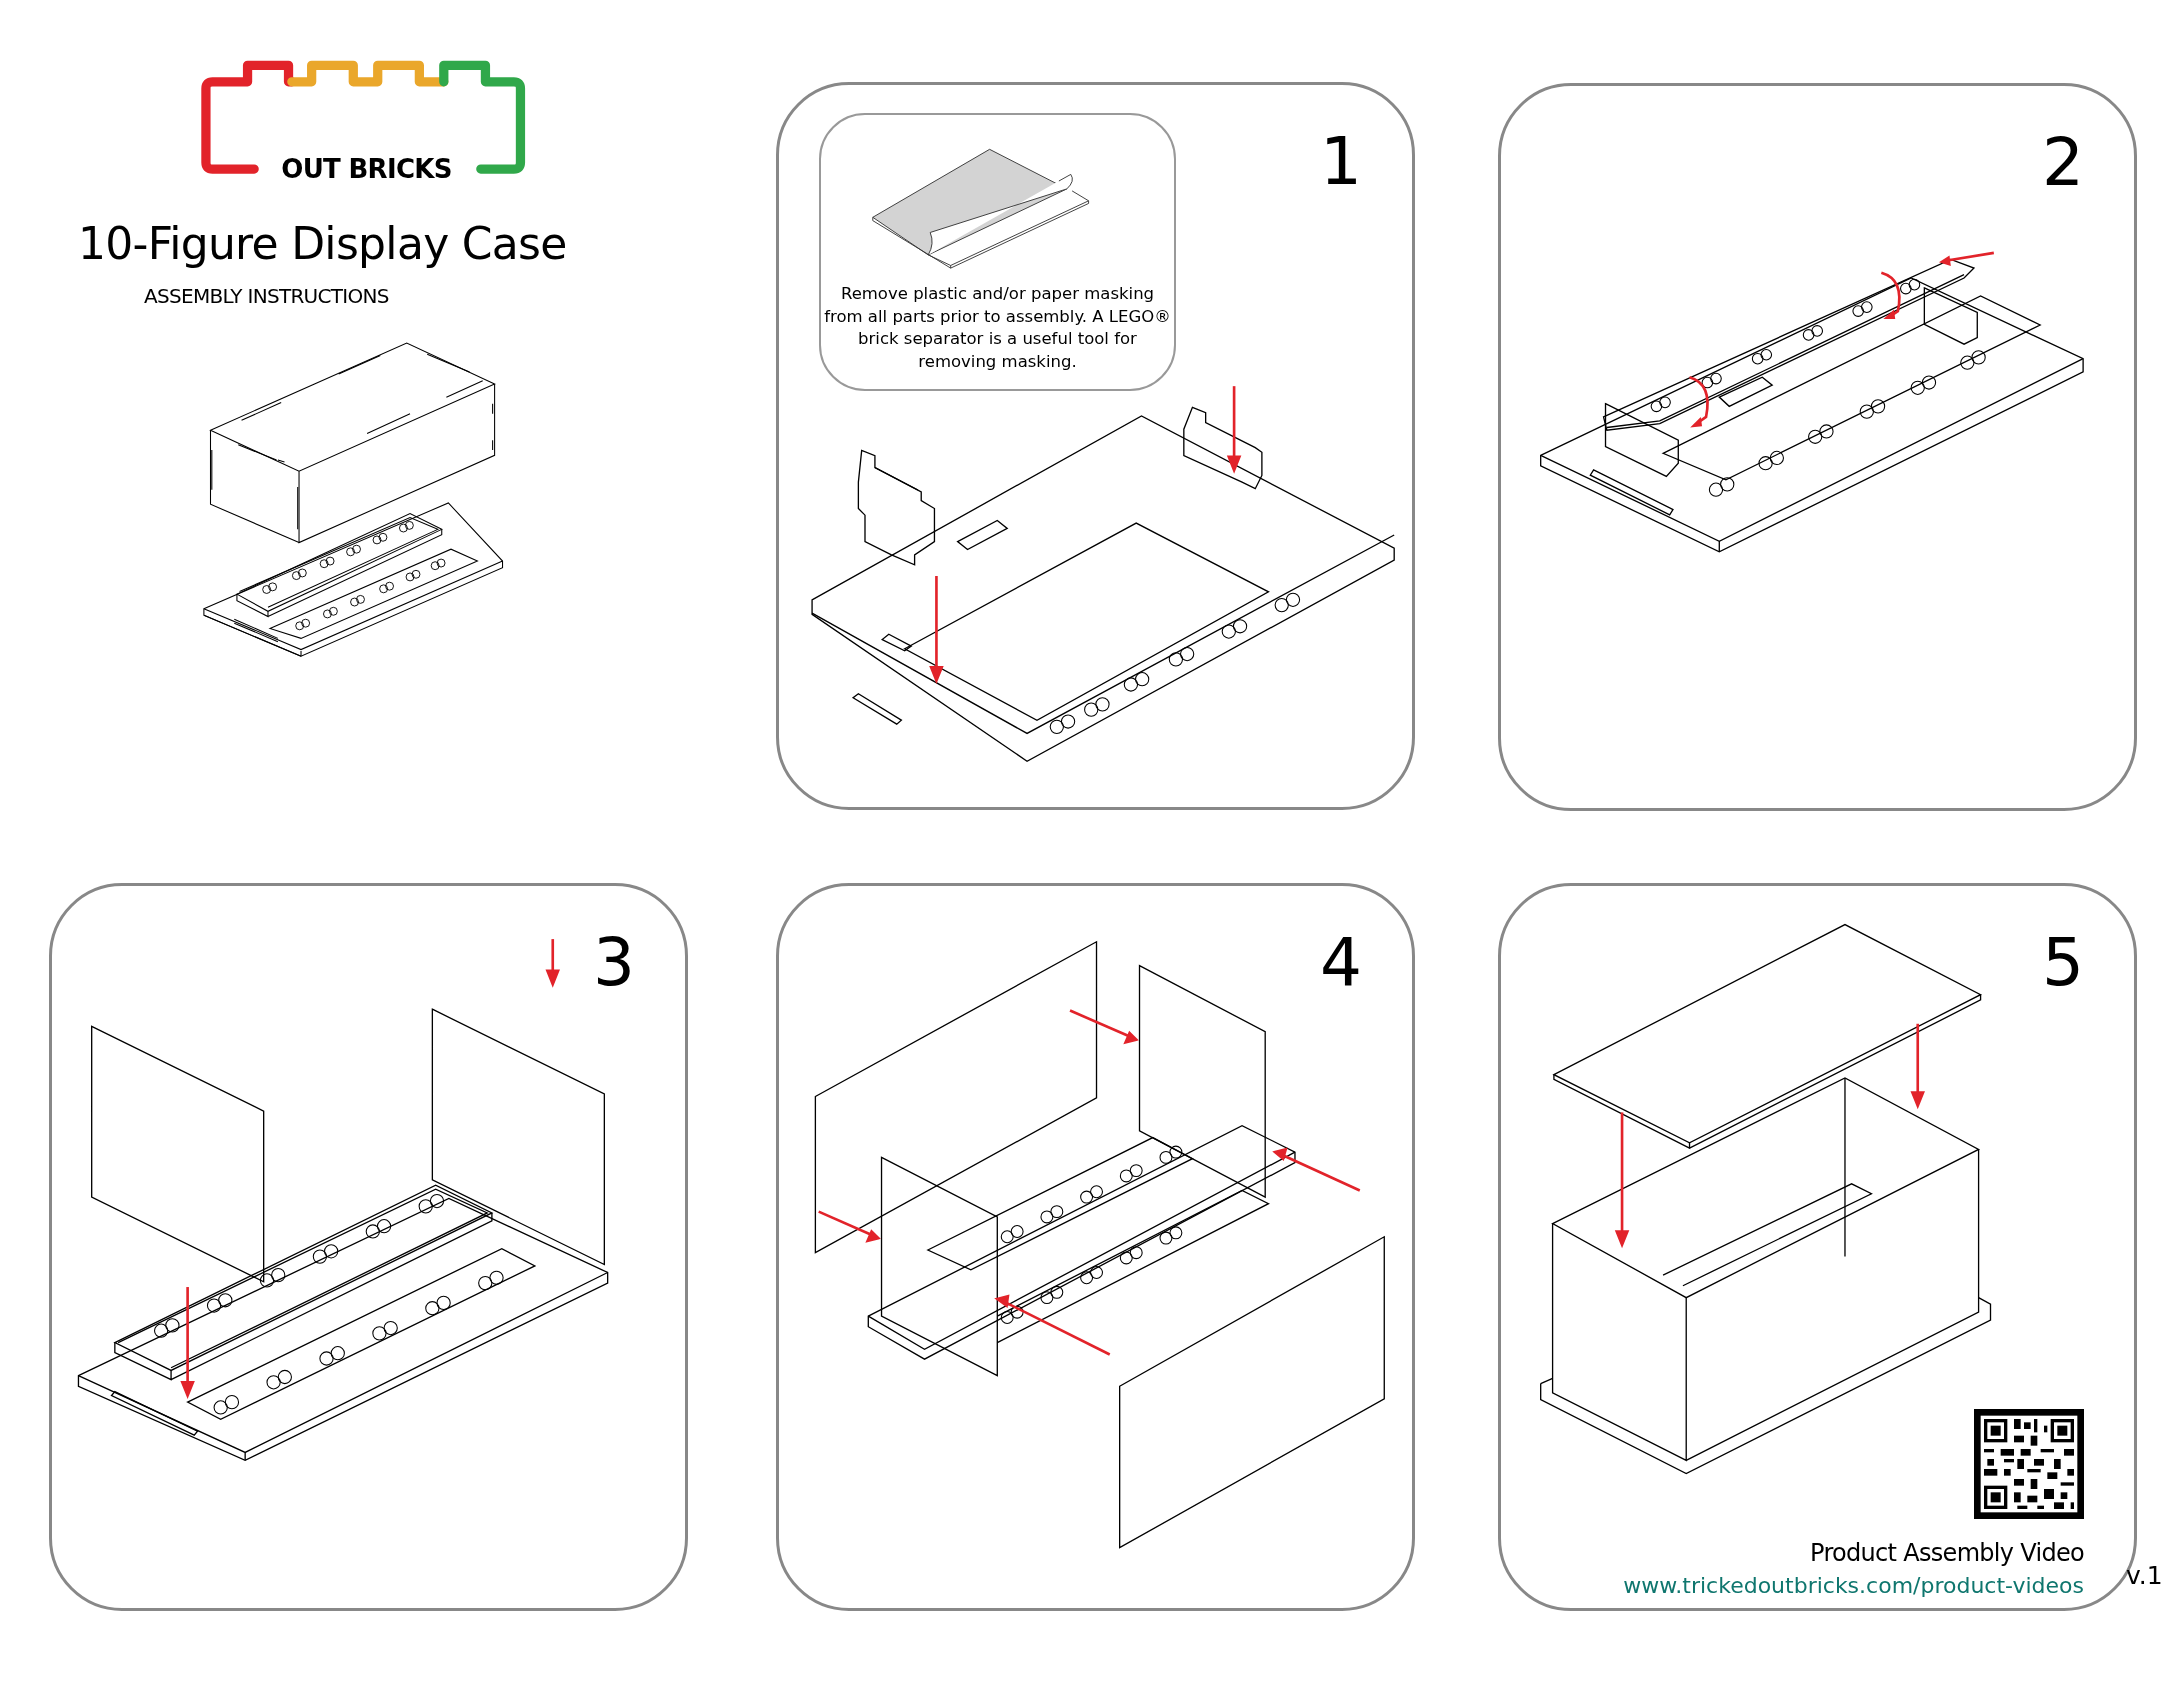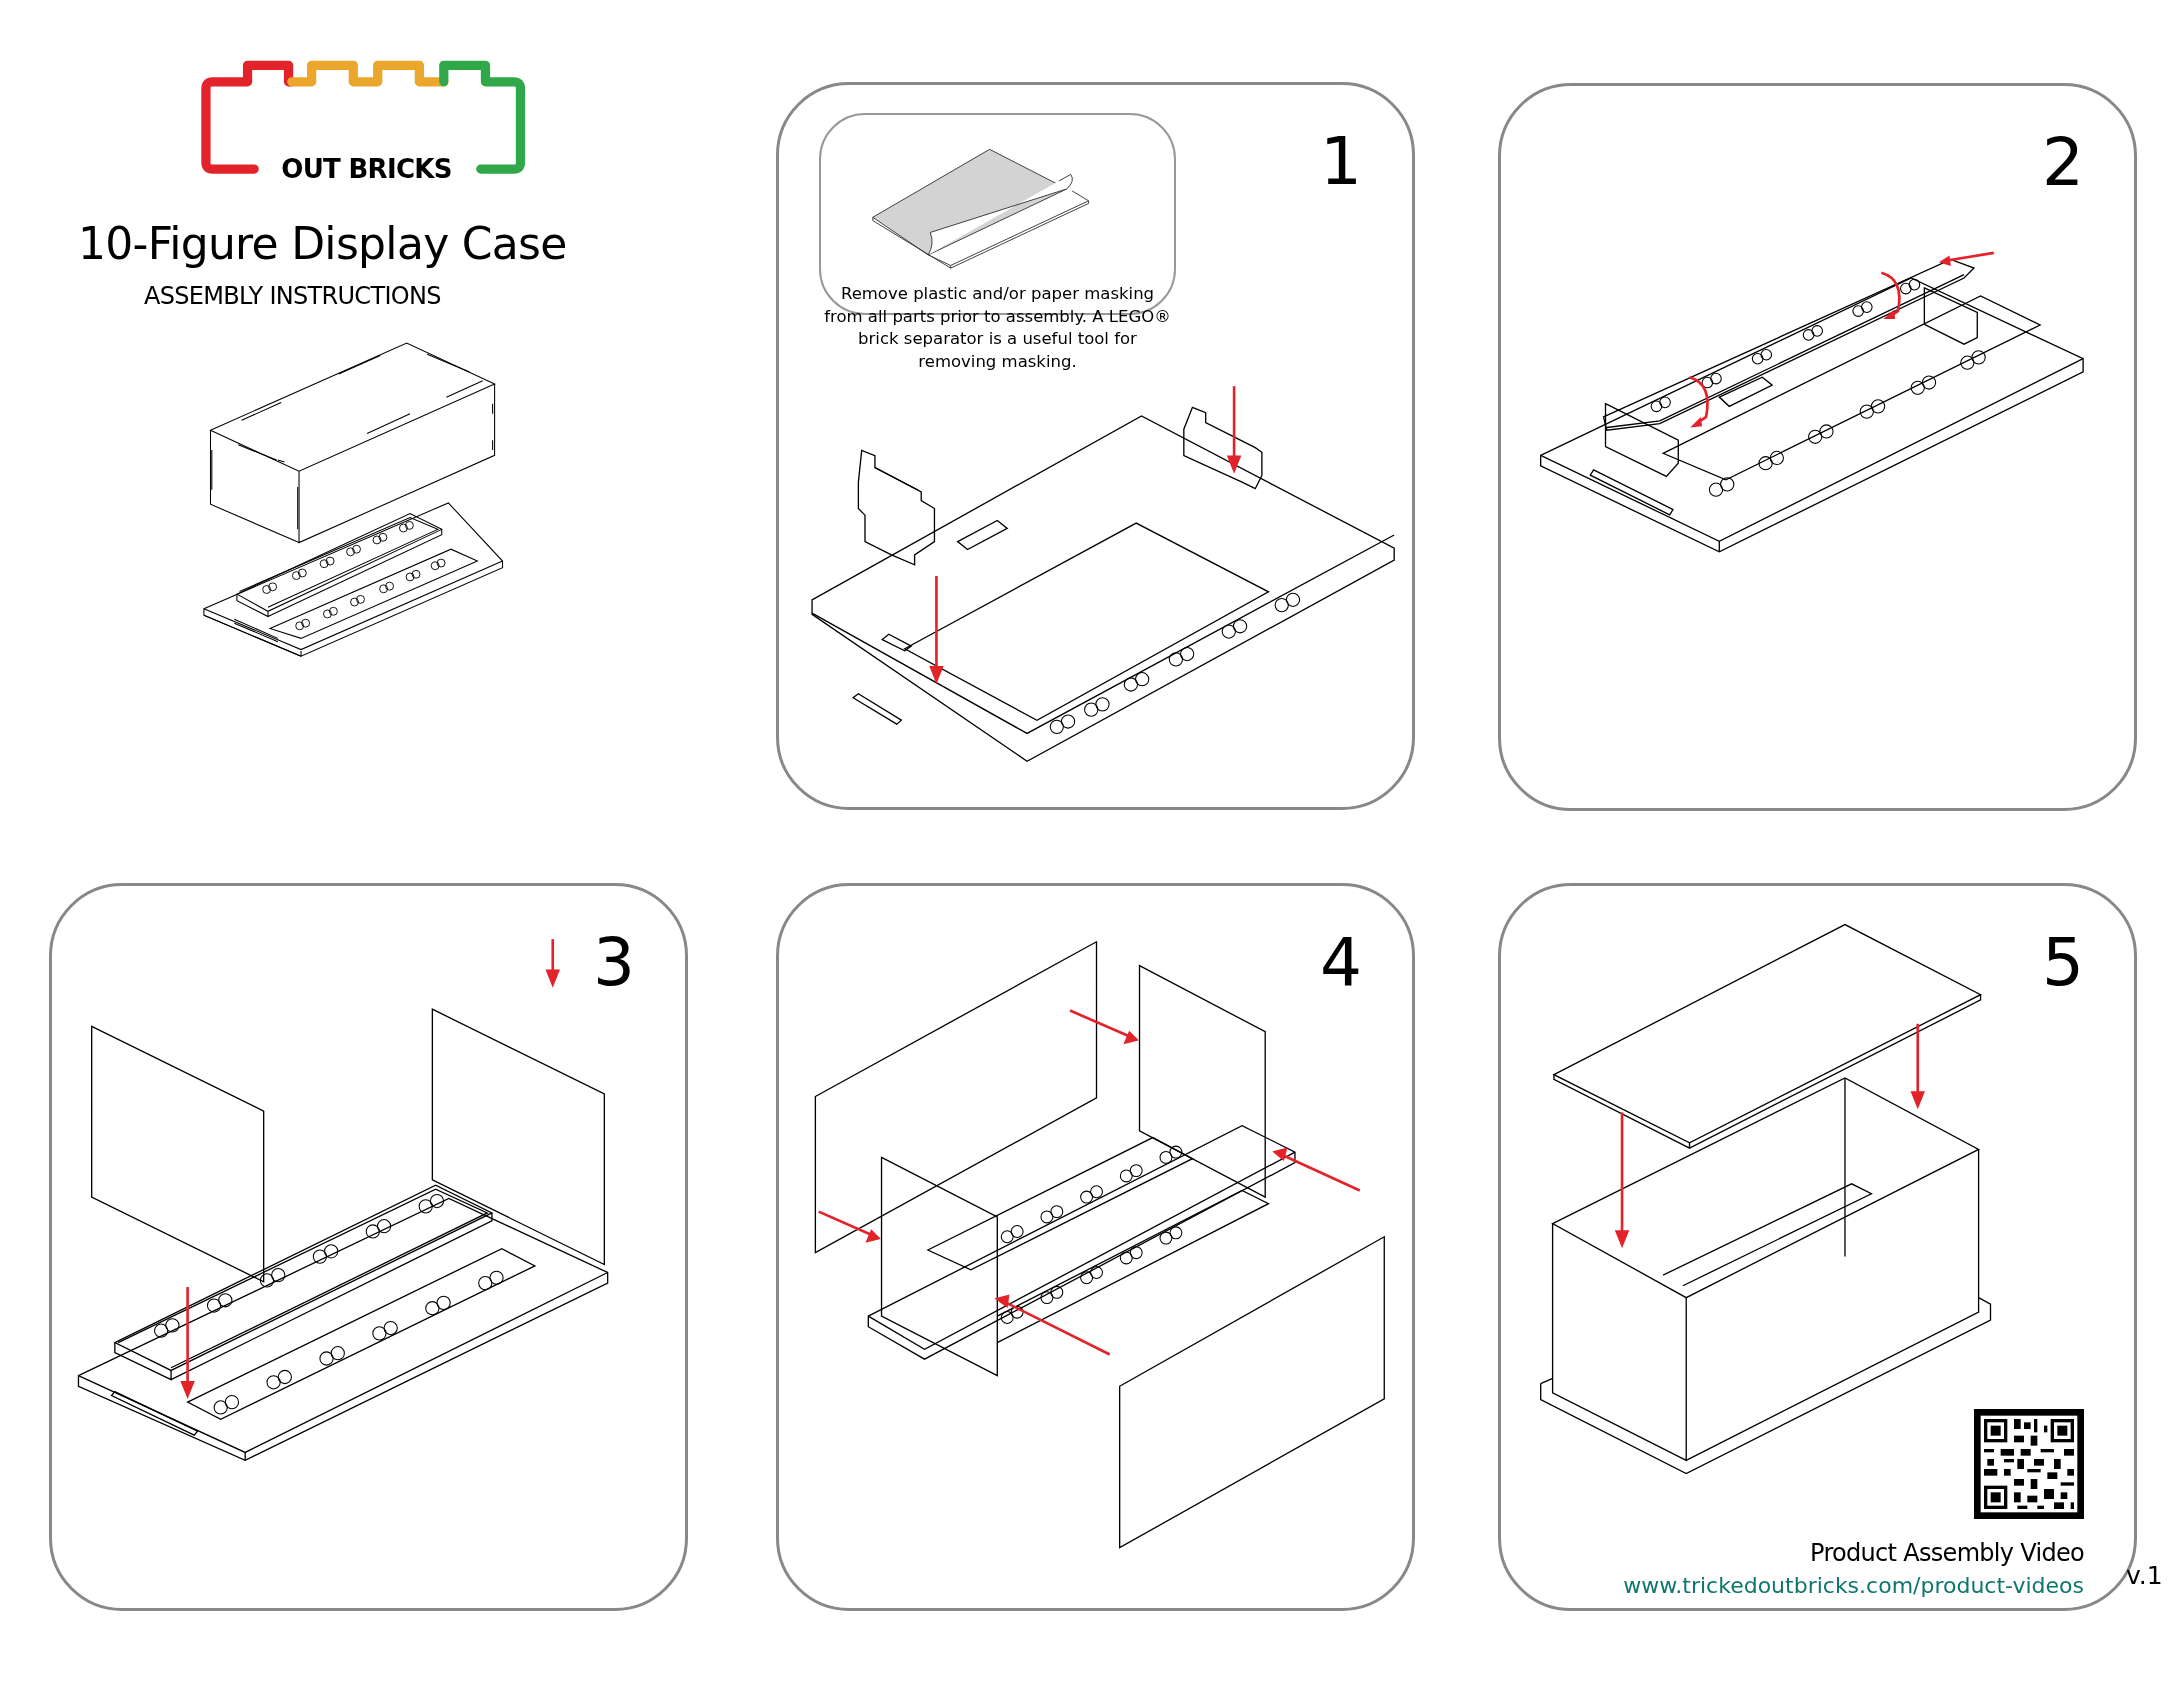--- a/index.html
+++ b/index.html
@@ -6,29 +6,29 @@
   body { width:2183px; height:1687px; position:relative; overflow:hidden;
          font-family:"DejaVu Sans", "Liberation Sans", sans-serif; color:#000; }
   .logo { position:absolute; left:198px; top:52px; width:337px; height:139px; }
   .logo svg { position:absolute; left:0; top:0; }
   .logo-word1 { position:absolute; left:30px; top:30px; width:278px; text-align:center;
     font-family:"DejaVu Sans", sans-serif; font-weight:bold; font-size:61px; letter-spacing:-2px; line-height:66px; }
   .logo-word2 { position:absolute; left:46px; top:97px; width:245px; text-align:center;
     font-family:"DejaVu Sans", sans-serif; font-weight:bold; font-size:26px; letter-spacing:-0.7px; line-height:40px; }
   .doc-title { position:absolute; left:78px; top:217px; font-size:44px; line-height:53px;
     font-family:"DejaVu Sans", sans-serif; letter-spacing:-0.7px; }
-  .doc-subtitle { position:absolute; left:144px; top:278px; font-size:24px; line-height:37px;
+  .doc-subtitle { position:absolute; left:144px; top:278px; font-size:20px; line-height:37px;
     font-family:"DejaVu Sans", sans-serif; letter-spacing:-0.7px; }
   .overview { position:absolute; left:192px; top:331px; width:370px; height:476px; }
 
   .panel { position:absolute; border:3.3px solid #888; border-radius:73px; box-sizing:border-box; background:#fff; }
   .step-num { position:absolute; font-family:"DejaVu Sans", sans-serif; font-size:66px; line-height:73px; right:50px; top:40px; }
   .panel svg.art { position:absolute; left:0; top:0; }
 
-  .note-box { position:absolute; left:40px; top:28px; width:357px; height:202px;
+  .note-box { position:absolute; left:40px; top:28px; width:357px; height:278px;
     border:2px solid #999; border-radius:46px; box-sizing:border-box; background:#fff; }
   .note-text { position:absolute; left:0; right:0; top:168px; text-align:center;
     font-size:16.5px; line-height:22.5px; font-family:"DejaVu Sans", sans-serif; }
   .note-text span { display:block; }
 
   .qr { position:absolute; right:50px; top:523px; width:110px; height:110px; background:#000; }
   .video-label { position:absolute; right:50px; top:652px; font-size:24px; line-height:30px; letter-spacing:-0.7px; }
   .video-url { position:absolute; right:50px; top:689px; font-size:22px; line-height:21px; color:#0f766e; }
   .version { position:absolute; left:2126px; top:1561px; font-size:25px; line-height:29px; }
 </style>

